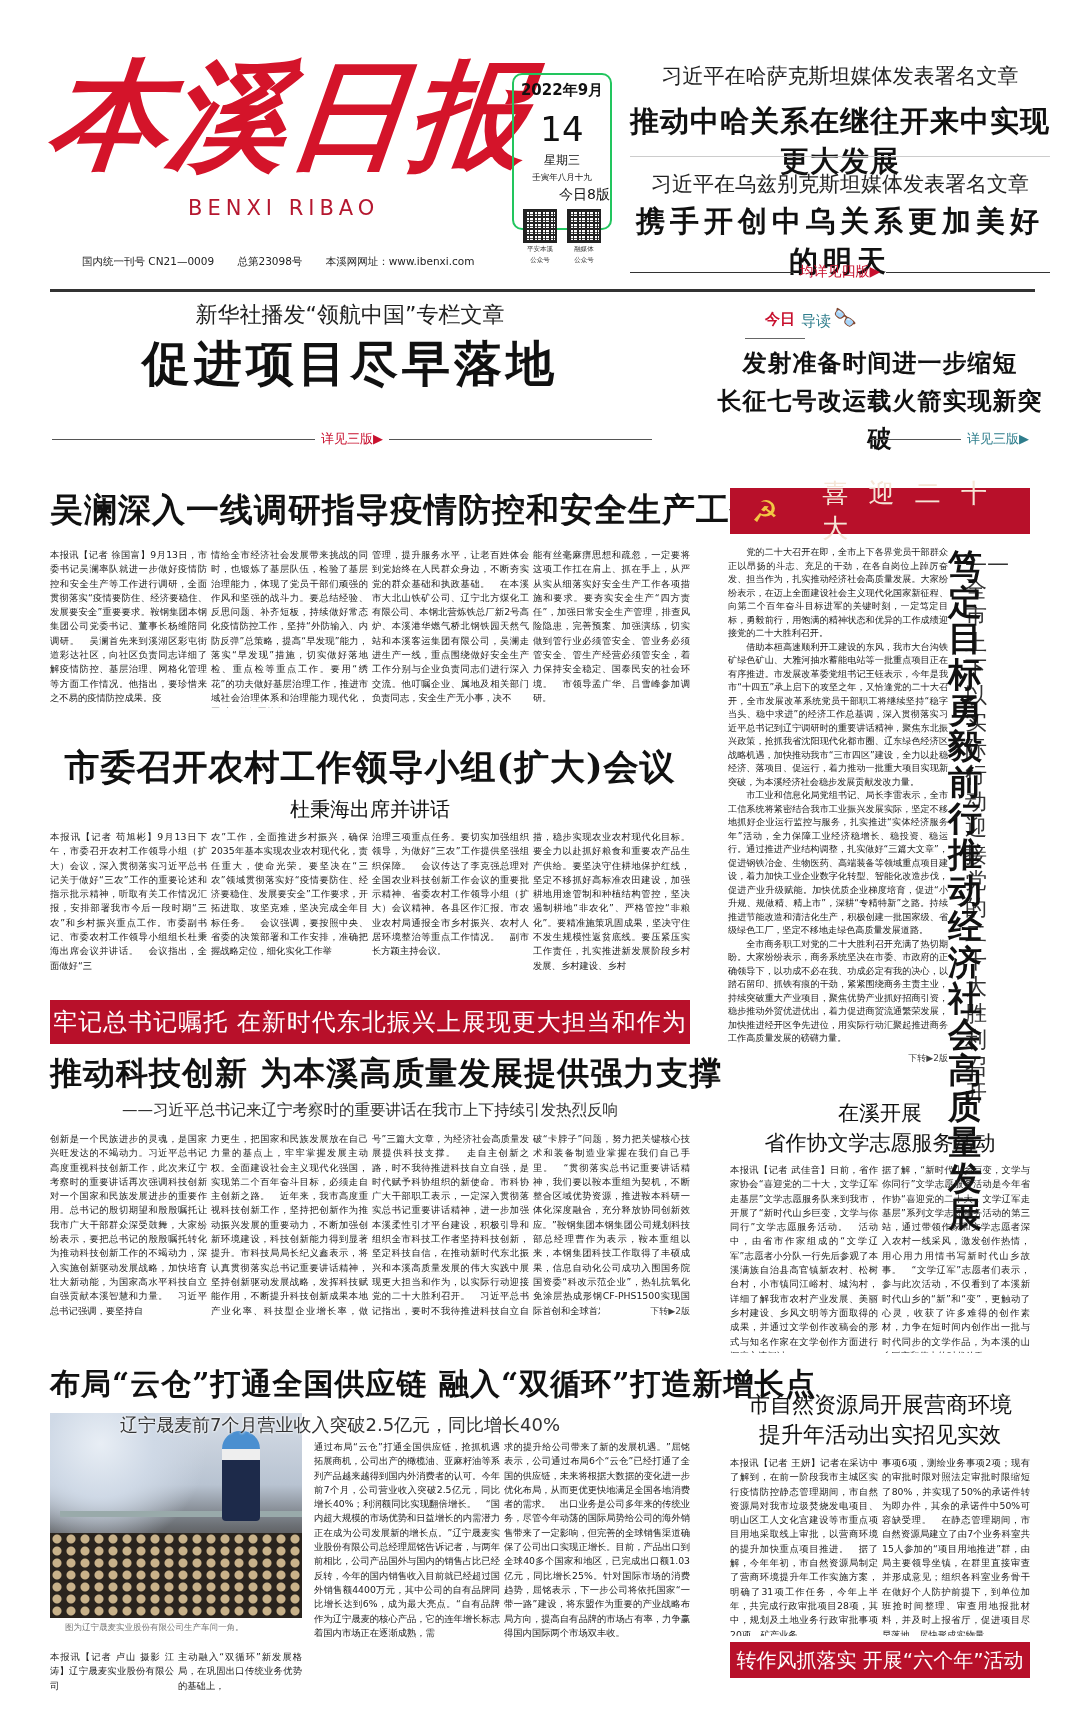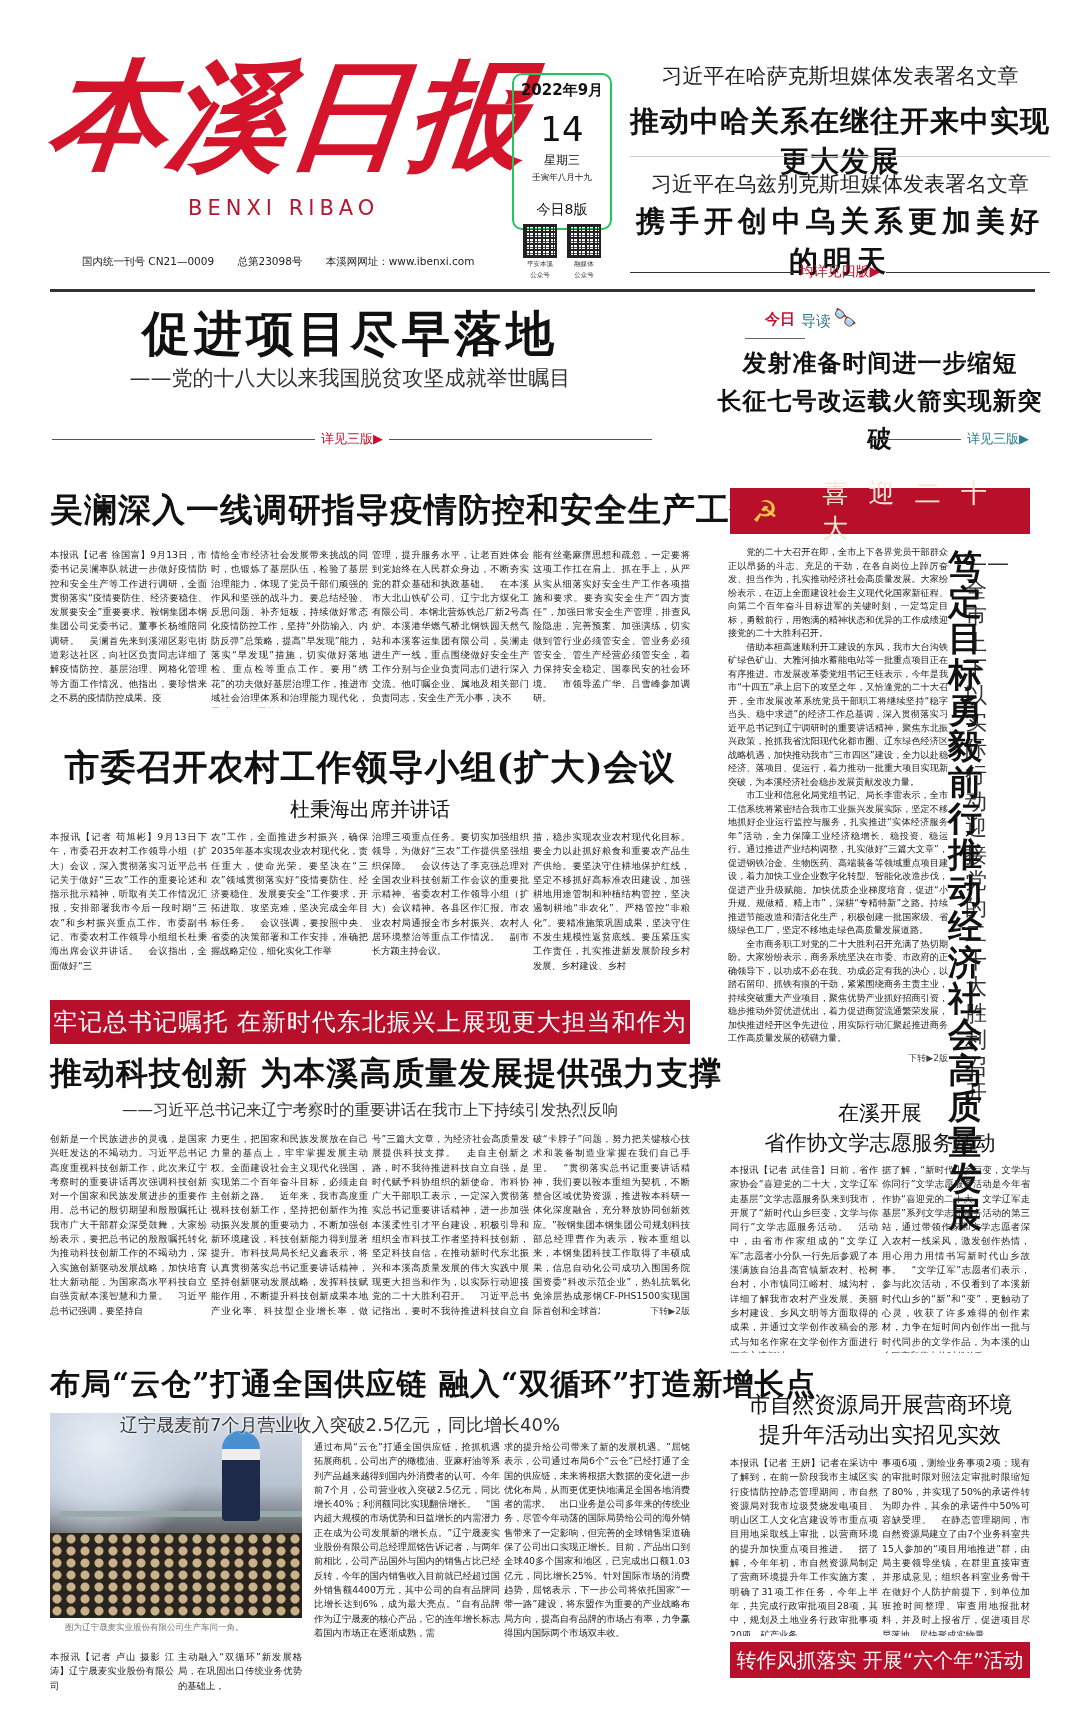--- a/index.html
+++ b/index.html
@@ -14,21 +14,21 @@
   .mast-logo { left: 50px; top: 50px; width: 440px; height: 130px; font-size: 118px; font-weight: bold; color: #d4142a; letter-spacing: 2px; line-height: 130px; font-style: italic; white-space: nowrap; font-family: "DejaVu Serif", serif; transform: skewX(-6deg); }
   .mast-pinyin { left: 188px; top: 196px; font-size: 21px; color: #b5172f; letter-spacing: 5px; }
   .mast-info { left: 82px; top: 255px; font-size: 10.5px; color: #222; white-space: nowrap; }
   .mast-info span { margin-right: 20px; }
 
   .datebox { left: 512px; top: 73px; width: 100px; height: 157px; border: 2px solid #22c55e; border-radius: 10px; text-align: center; }
   .datebox .ym { font-size: 15px; font-weight: bold; margin-top: 6px; }
   .datebox .day { font-size: 34px; line-height: 42px; margin-top: 8px; }
   .datebox .wk { font-size: 12px; margin-top: 2px; }
   .datebox .lunar { font-size: 8.5px; margin-top: 3px; }
-  .datebox .pages { font-size: 14px; margin-top: 17px; }
+  .datebox .pages { font-size: 14px; margin-top: 2px; text-align: right; }
   .qrs { display: flex; justify-content: space-around; margin-top: 5px; padding: 0 4px; }
   .qr { width: 34px; text-align: center; }
   .qr .code { width: 34px; height: 34px; background:
       linear-gradient(90deg, #222 25%, transparent 25%, transparent 50%, #222 50%, #222 62%, transparent 62%),
       linear-gradient(#222 20%, transparent 20%, transparent 45%, #555 45%, #555 60%, transparent 60%, transparent 80%, #222 80%);
       background-size: 8px 8px, 6px 6px; border: 2px solid #222; }
   .qr .lbl { font-size: 6.5px; color: #333; line-height: 9px; margin-top: 2px; }
 
   .top-news { left: 630px; width: 420px; text-align: center; }
   .top-kicker { font-size: 21px; color: #222; font-weight: normal; }
@@ -112,22 +112,22 @@
 </div>
 <div class="abs see-line serif" style="left:630px; top:263px; width:420px;">
   <span class="ln"></span>
   <span class="txt red">均详见四版▶</span>
   <span class="ln"></span>
 </div>
 
 <div class="abs rule-thick" style="left:50px; top:289px; width:985px;"></div>
 
 <div class="abs lead">
+  <div class="kicker sans">新华社播发“领航中国”专栏文章</div>
   <div class="head">促进项目尽早落地</div>
-  <div class="sub sans">——党的十八大以来我国脱贫攻坚成就举世瞩目</div>
 </div>
 <div class="abs see-line sans" style="left:52px; top:430px; width:600px; font-size:13px;">
   <span class="ln" style="background:#555;"></span>
   <span class="txt red">详见三版▶</span>
   <span class="ln" style="background:#555;"></span>
 </div>
 
 <div class="abs guide">
   <div class="guide-logo">
     <span class="jr">今日</span>

